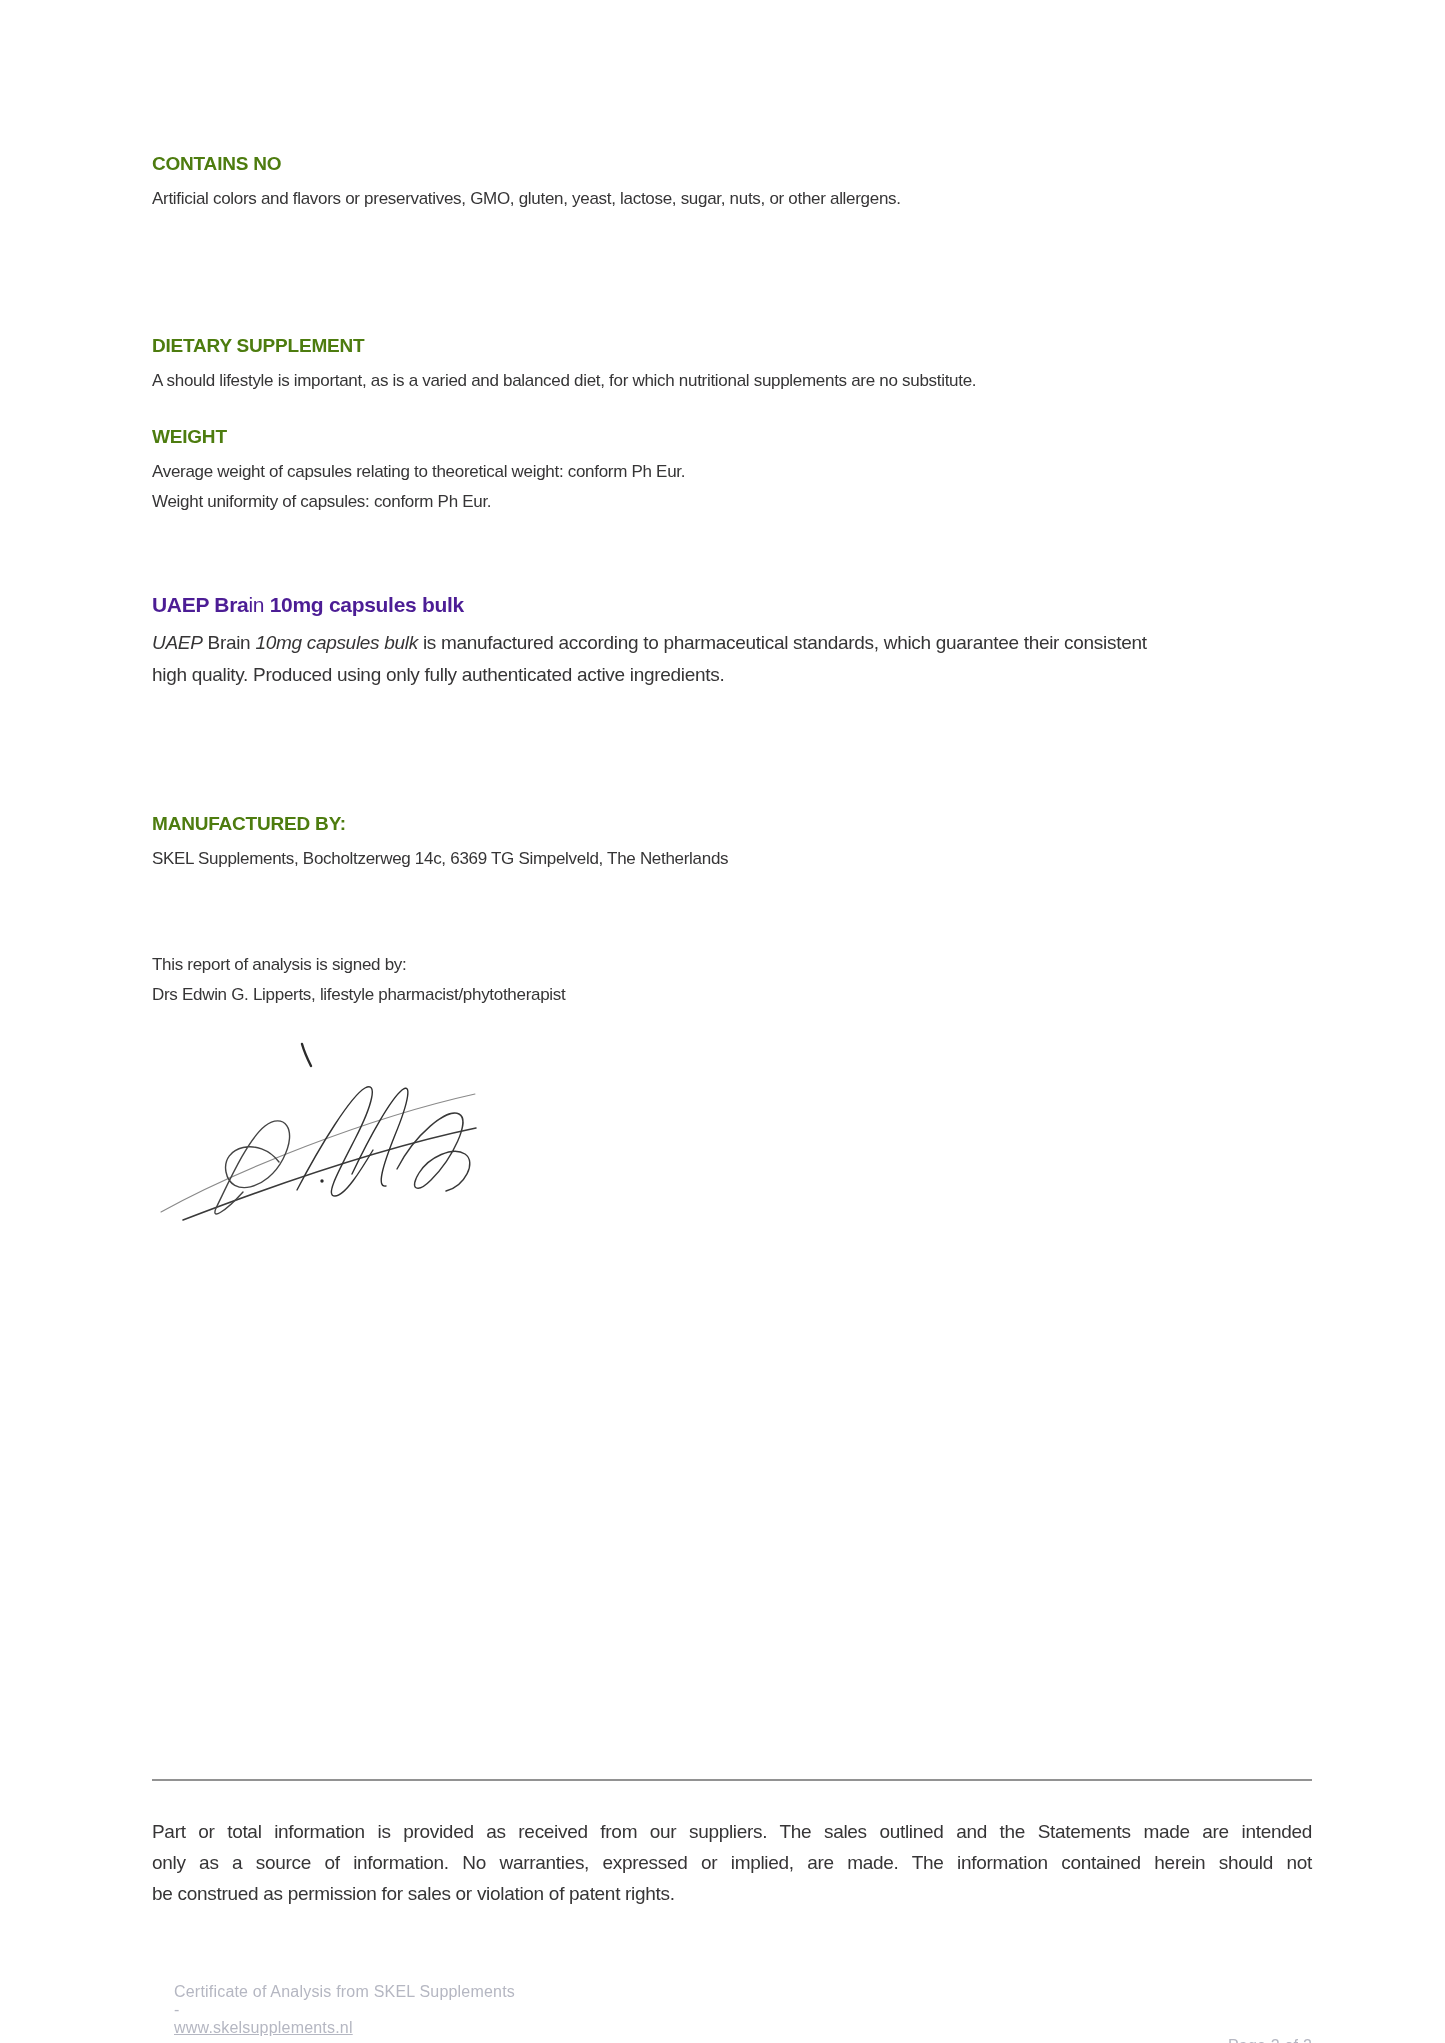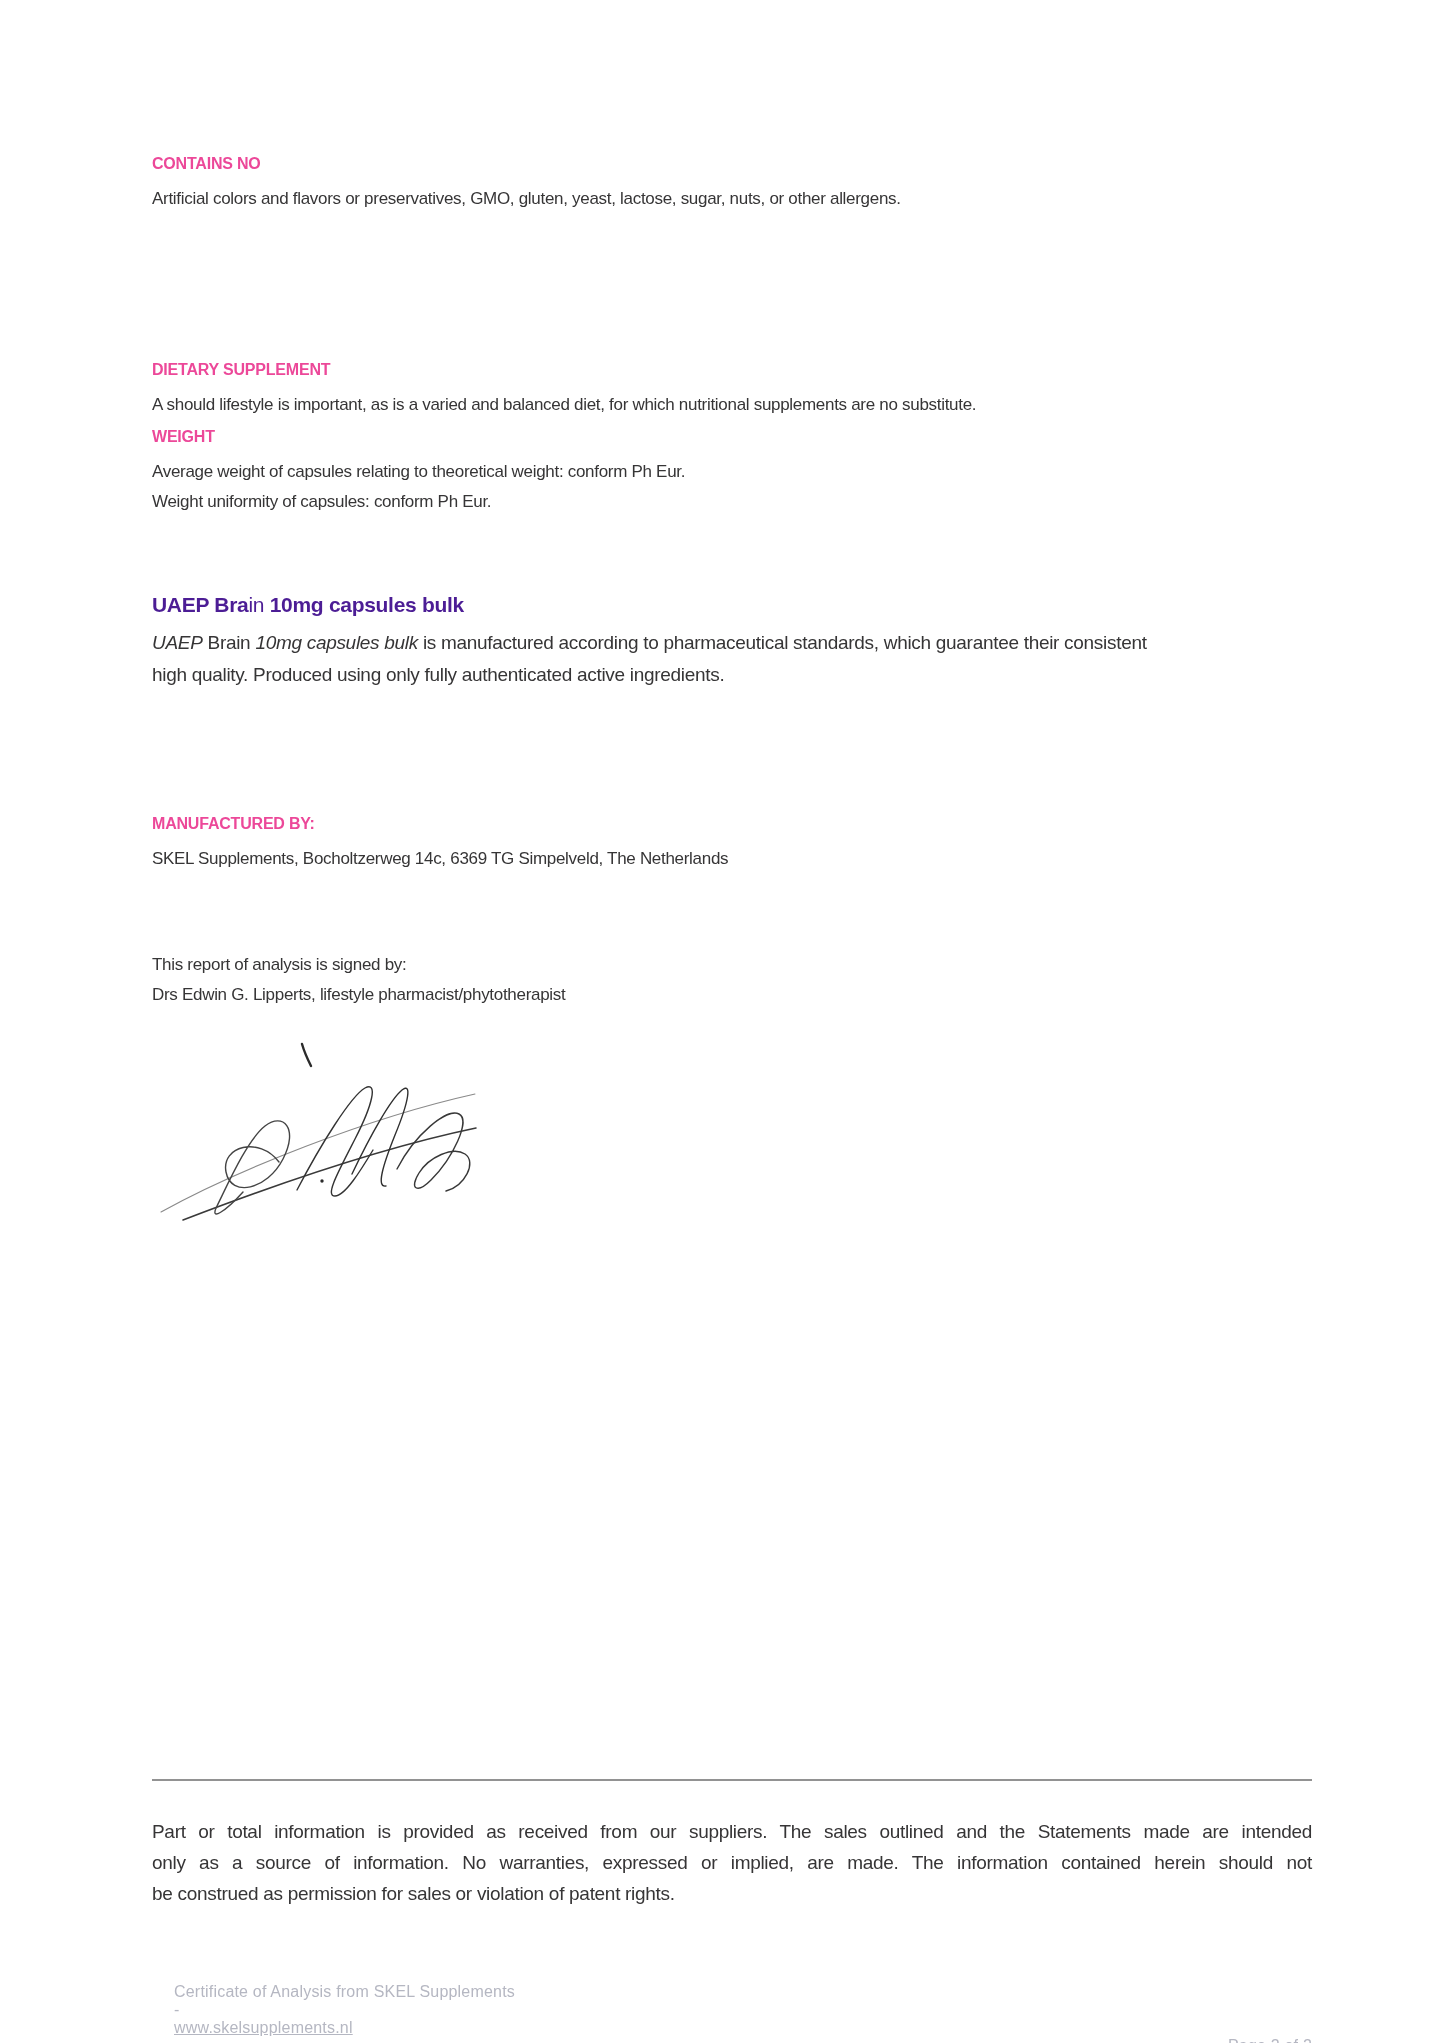--- a/index.html
+++ b/index.html
@@ -8,23 +8,23 @@
     width: 1445px;
     height: 2043px;
     background: #ffffff;
     margin: 0 auto;
     font-family: "Liberation Sans", "DejaVu Sans", sans-serif;
     color: #333233;
     overflow: hidden;
   }
   .abs { position: absolute; left: 152px; width: 1160px; }
   .heading {
-    font-size: 16px;
+    font-size: 19px;
     font-weight: 700;
-    color: #ec4899;
+    color: #4d7c0f;
     letter-spacing: -0.2px;
     line-height: 24px;
   }
   .body-text {
     font-size: 17px;
     line-height: 30px;
     letter-spacing: -0.3px;
     color: #363536;
     margin-top: 8px;
   }
@@ -78,21 +78,21 @@
 <div class="page">
 
   <div class="abs" style="top:152px;">
     <div class="heading">CONTAINS NO</div>
     <div class="body-text">
       <div class="body-line">Artificial colors and flavors or preservatives, GMO, gluten, yeast, lactose, sugar, nuts, or other allergens.</div>
     </div>
   </div>
 
 
-  <div class="abs" style="top:334px;margin-top:24px;">
+  <div class="abs" style="top:334px;">
     <div class="heading">DIETARY SUPPLEMENT</div>
     <div class="body-text">
       <div class="body-line">A should lifestyle is important, as is a varied and balanced diet, for which nutritional supplements are no substitute.</div>
     </div>
   </div>
 
   <div class="abs" style="top:425px;">
     <div class="heading">WEIGHT</div>
     <div class="body-text">
       <div class="body-line">Average weight of capsules relating to theoretical weight: conform Ph Eur.</div>

